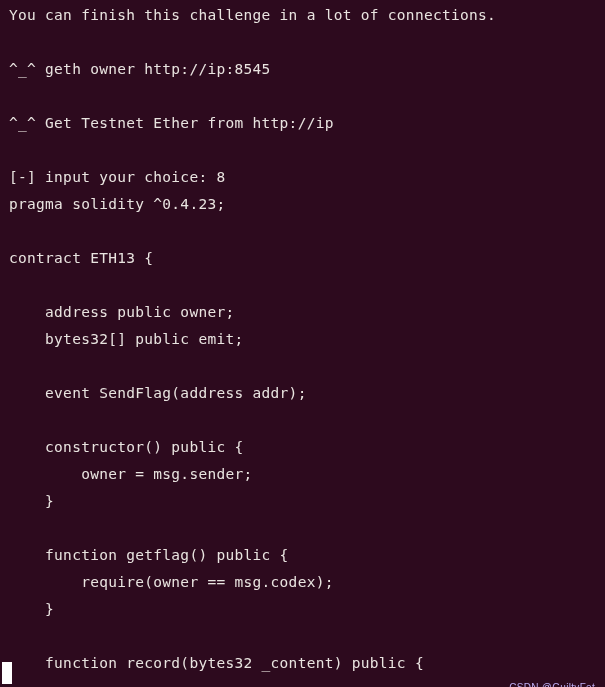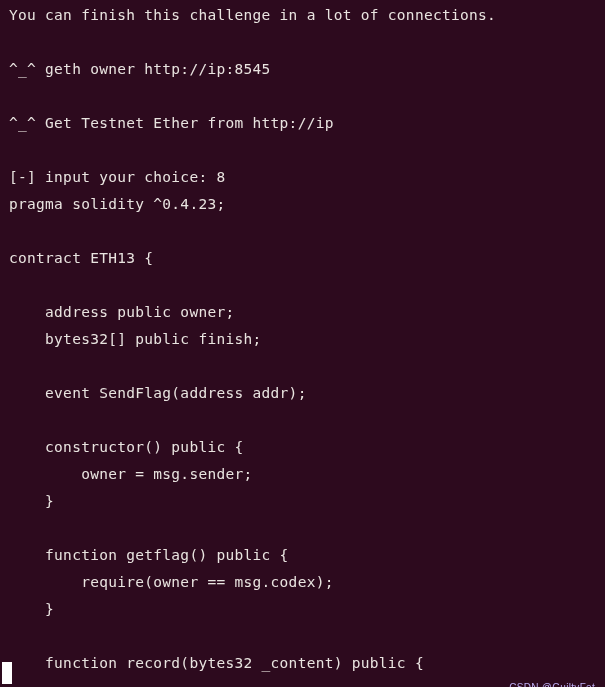--- a/index.html
+++ b/index.html
@@ -68,21 +68,21 @@
       <div class="line">^_^ geth owner http://ip:8545</div>
       <div class="line blank"></div>
       <div class="line">^_^ Get Testnet Ether from http://ip</div>
       <div class="line blank"></div>
       <div class="line">[-] input your choice: 8</div>
       <div class="line">pragma solidity ^0.4.23;</div>
       <div class="line blank"></div>
       <div class="line">contract ETH13 {</div>
       <div class="line blank"></div>
       <div class="line">    address public owner;</div>
-      <div class="line">    bytes32[] public finish;</div>
+      <div class="line">    bytes32[] public emit;</div>
       <div class="line blank"></div>
       <div class="line">    event SendFlag(address addr);</div>
       <div class="line blank"></div>
       <div class="line">    constructor() public {</div>
       <div class="line">        owner = msg.sender;</div>
       <div class="line">    }</div>
       <div class="line blank"></div>
       <div class="line">    function getflag() public {</div>
       <div class="line">        require(owner == msg.codex);</div>
       <div class="line">    }</div>

